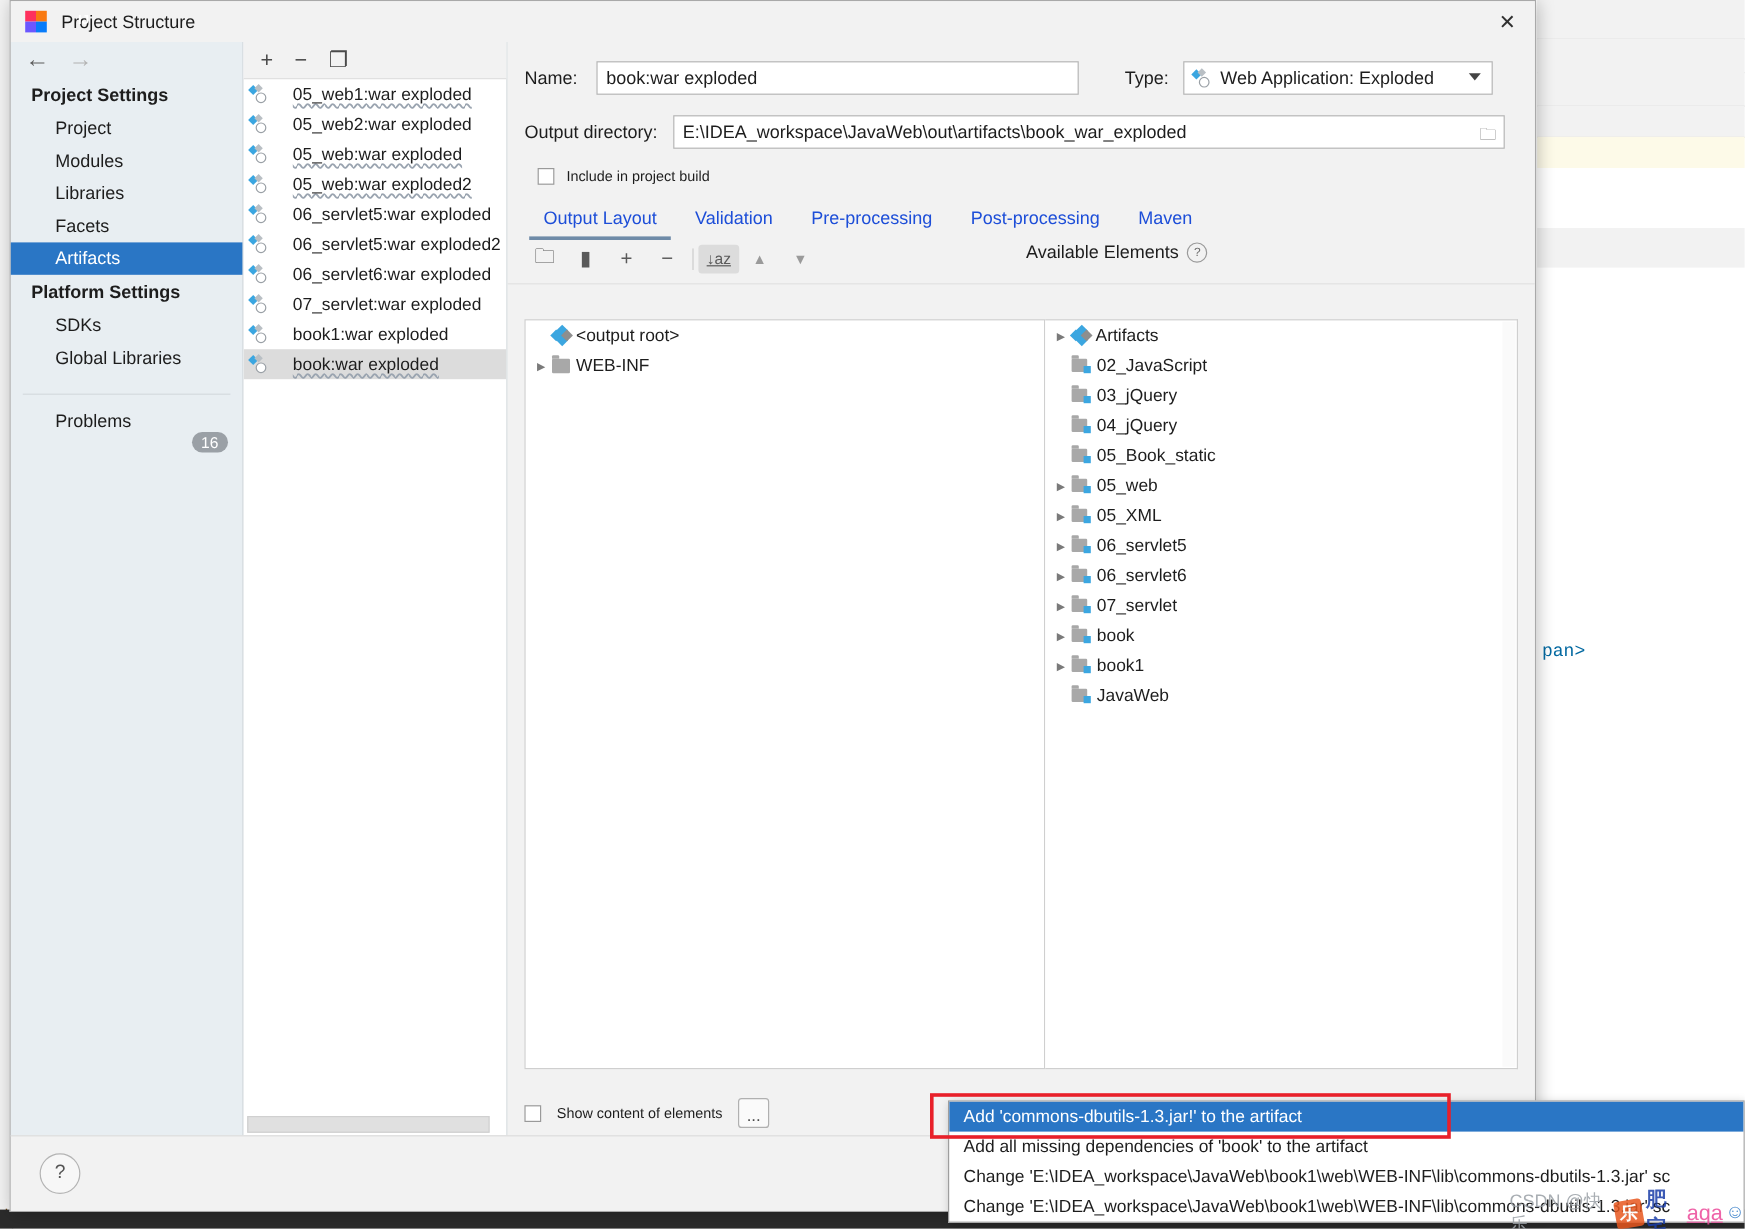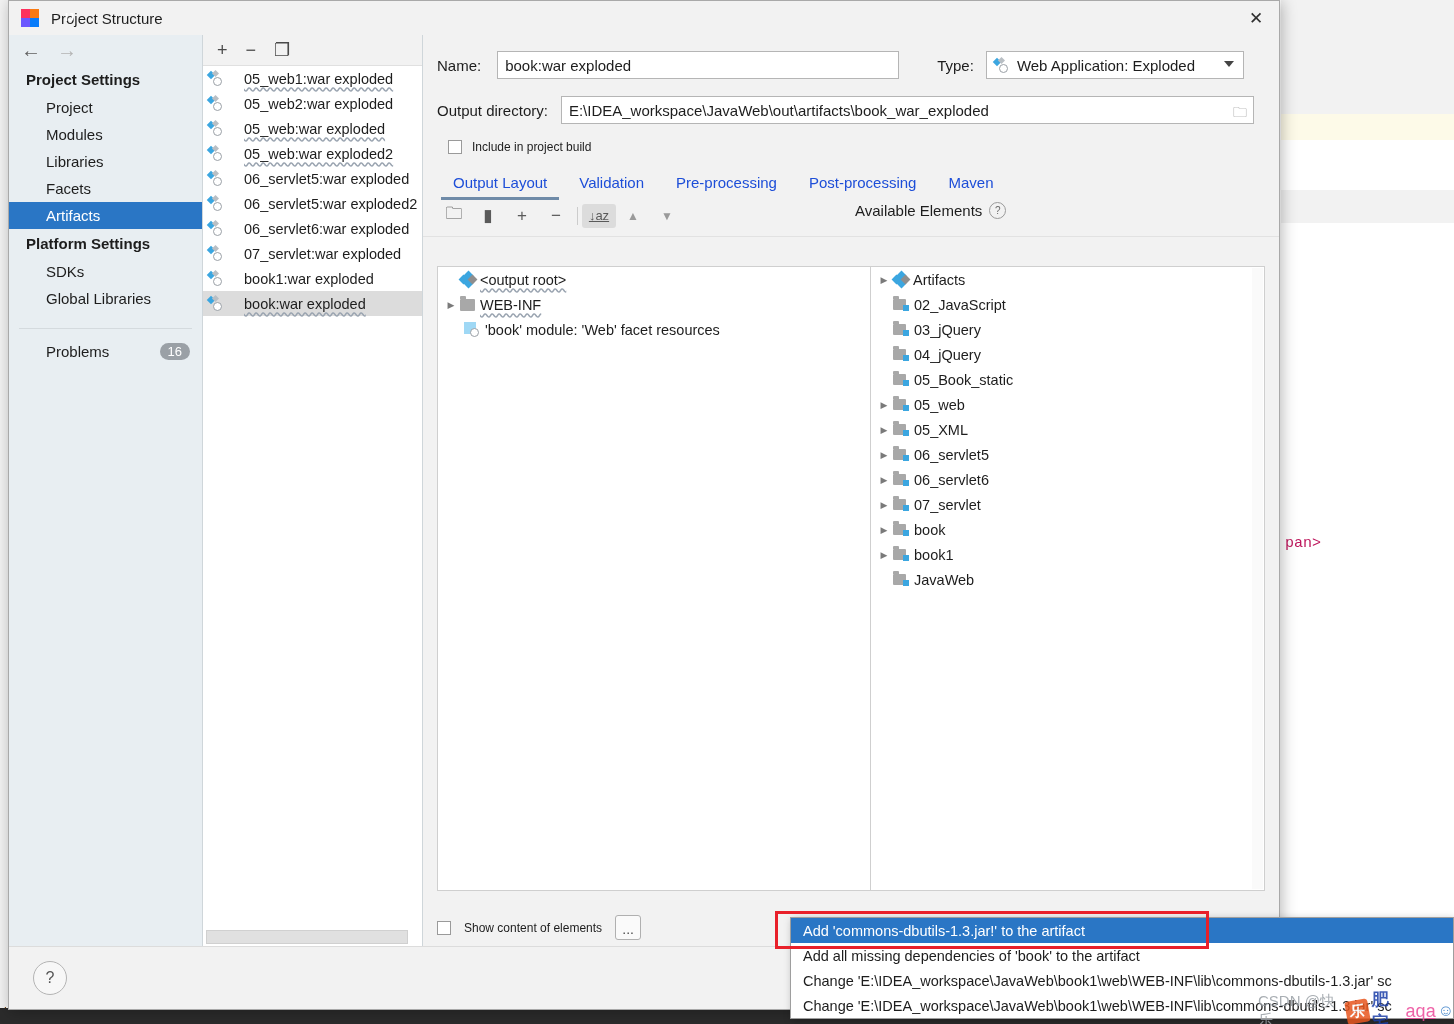--- a/index.html
+++ b/index.html
@@ -8,21 +8,21 @@
     overflow: hidden;
     font-family: "Liberation Sans", sans-serif;
     background: #ffffff;
   }
   #root { position: relative; width: 1454px; height: 1024px; }
 
   
   .bg-ide { position:absolute; inset:0; background:#ffffff; }
   .bg-strip { position:absolute; background:#f2f2f2; border-bottom:1px solid #d6d6d6; }
   .bg-yellow { position:absolute; background:#fdfae8; }
-  .bg-code { position:absolute; font-family:"Liberation Mono", monospace; font-size:15px; color:#be185d; white-space:pre; }
+  .bg-code { position:absolute; font-family:"Liberation Mono", monospace; font-size:15px; color:#0369a1; white-space:pre; }
   .bg-left-col { position:absolute; left:0; top:0; width:10px; height:1024px; background:#f2f2f2; border-right:1px solid #c9c9c9;}
   .bg-bottomline { position:absolute; left:0; bottom:0; width:1454px; height:16px; background:#2b2b2b; }
   .bg-orange { position:absolute; font-size:13px; color:#7a4a12; white-space:nowrap; font-family:"Liberation Sans",sans-serif;}
 
   
   .dialog {
     position:absolute; left:8px; top:0px; width:1272px; height:1010px;
     background:#f2f2f2;
     border:1px solid #a9a9a9;
     box-shadow: 2px 2px 14px rgba(0,0,0,0.28);
@@ -55,21 +55,21 @@
     box-sizing:border-box;
   }
   .navbtns { height:30px; display:flex; align-items:center; padding-left:12px; gap:16px;}
   .navarrow { font-size:20px; line-height:20px; }
   .navarrow.back{ color:#5e5e5e;}
   .navarrow.fwd{ color:#b4b4b4;}
   .sec-head { font-size:15px; font-weight:bold; color:#1d1d1d; padding:6px 0 6px 17px;}
   .side-item { font-size:15px; color:#1d1d1d; padding:5px 0 5px 37px; }
   .side-item.sel { background:#2a76c5; color:#fff; }
   .side-divider{ height:1px; background:#d4dade; margin:16px 10px 0 10px;}
-  .problems-row { display:flex; align-items:flex-start; padding:14px 0 0 37px;}
+  .problems-row { display:flex; align-items:flex-start; padding:14px 0 0 37px;flex-direction:column;}
   .problems-row .lbl{ font-size:15px; color:#1d1d1d;}
   .badge { margin-left:auto; margin-right:12px; background:#9aa0a6; color:#fff;
            border-radius:9px; font-size:13px; padding:1px 8px; }
 
   
   .artlist {
     position:absolute; left:194px; top:0; width:220px; bottom:62px;
     background:#ffffff; border-right:1px solid #cfd6da; box-sizing:border-box;
   }
   .artlist-toolbar { height:30px; background:#f2f2f2; display:flex; align-items:center; gap:18px; padding-left:14px; border-bottom:1px solid #e0e0e0;}
@@ -114,21 +114,21 @@
   .avail-head { position:absolute; left:432px; top:2px; font-size:15px; color:#1d1d1d; display:flex; align-items:center; gap:7px;}
   .qmark { width:15px;height:15px;border:1px solid #9a9a9a;border-radius:50%; font-size:10px; color:#6a6a6a;
            display:flex;align-items:center;justify-content:center;}
 
   .trees { position:absolute; left:14px; right:14px; top:231px; bottom:56px; display:flex; }
   .tree-left { width:434px; background:#fff; border:1px solid #cfcfcf; box-sizing:border-box; overflow:hidden;}
   .tree-right { flex:1; background:#fff; border:1px solid #cfcfcf; border-left:none; box-sizing:border-box; overflow:hidden; position:relative;}
   .tnode { display:flex; align-items:center; height:25px; white-space:nowrap; }
   .tnode .arw { width:18px; text-align:center; color:#7a7a7a; font-size:9px; flex:none;}
   .tnode .txt { font-size:14.5px; color:#1d1d1d; margin-left:5px;}
-  .tnode .txt.wavy { text-decoration: underline; text-decoration-style: wavy; text-decoration-color:#9aa4b0; text-underline-offset:3px;}
+  .tnode .txt.wavy { text-decoration-style: wavy; text-decoration-color:#9aa4b0; text-underline-offset:3px;}
   .vscroll { position:absolute; right:1px; top:1px; width:11px; bottom:1px; background:#fafafa;}
 
   
   .ic-art { width:15px;height:15px;position:relative;flex:none;}
   .ic-art i{position:absolute;width:7px;height:7px;background:#3ba6e0;transform:rotate(45deg);}
   .ic-art i.a{left:0;top:4px;} .ic-art i.b{left:5px;top:0;} .ic-art i.c{left:5px;top:8px;} .ic-art i.d{left:9px;top:4px;background:#8e8e8e;}
   .ic-warapp { width:16px;height:15px;position:relative;flex:none;}
   .ic-warapp .d1{position:absolute;left:0;top:1px;width:6px;height:6px;background:#3ba6e0;transform:rotate(45deg);}
   .ic-warapp .d2{position:absolute;left:5px;top:0px;width:5px;height:5px;background:#b9bfc4;transform:rotate(45deg);}
   .ic-warapp .glb{position:absolute;left:5px;top:6px;width:9px;height:9px;border:1.5px solid #9aa0a6;border-radius:50%;box-sizing:border-box;background:#fff;}
@@ -387,27 +387,20 @@
                   <i class="c"></i>
                   <i class="d"></i>
                 </span>
               <span class="txt wavy">&lt;output root&gt;</span>
             </div>
             <div class="tnode" style="padding-left:4px;">
               <span class="arw">▶</span>
               <span class="ic-folder"></span>
               <span class="txt wavy">WEB-INF</span>
             </div>
-            <div class="tnode" style="padding-left:26px;">
-              <span class="ic-webres">
-                  <i class="sq"></i>
-                  <i class="gl"></i>
-                </span>
-              <span class="txt">'book' module: 'Web' facet resources</span>
-            </div>
           </div>
 
           <div class="tree-right">
             <div class="tnode" style="padding-left:4px;">
               <span class="arw">▶</span>
               <span class="ic-art">
                   <i class="a"></i>
                   <i class="b"></i>
                   <i class="c"></i>
                   <i class="d"></i>

